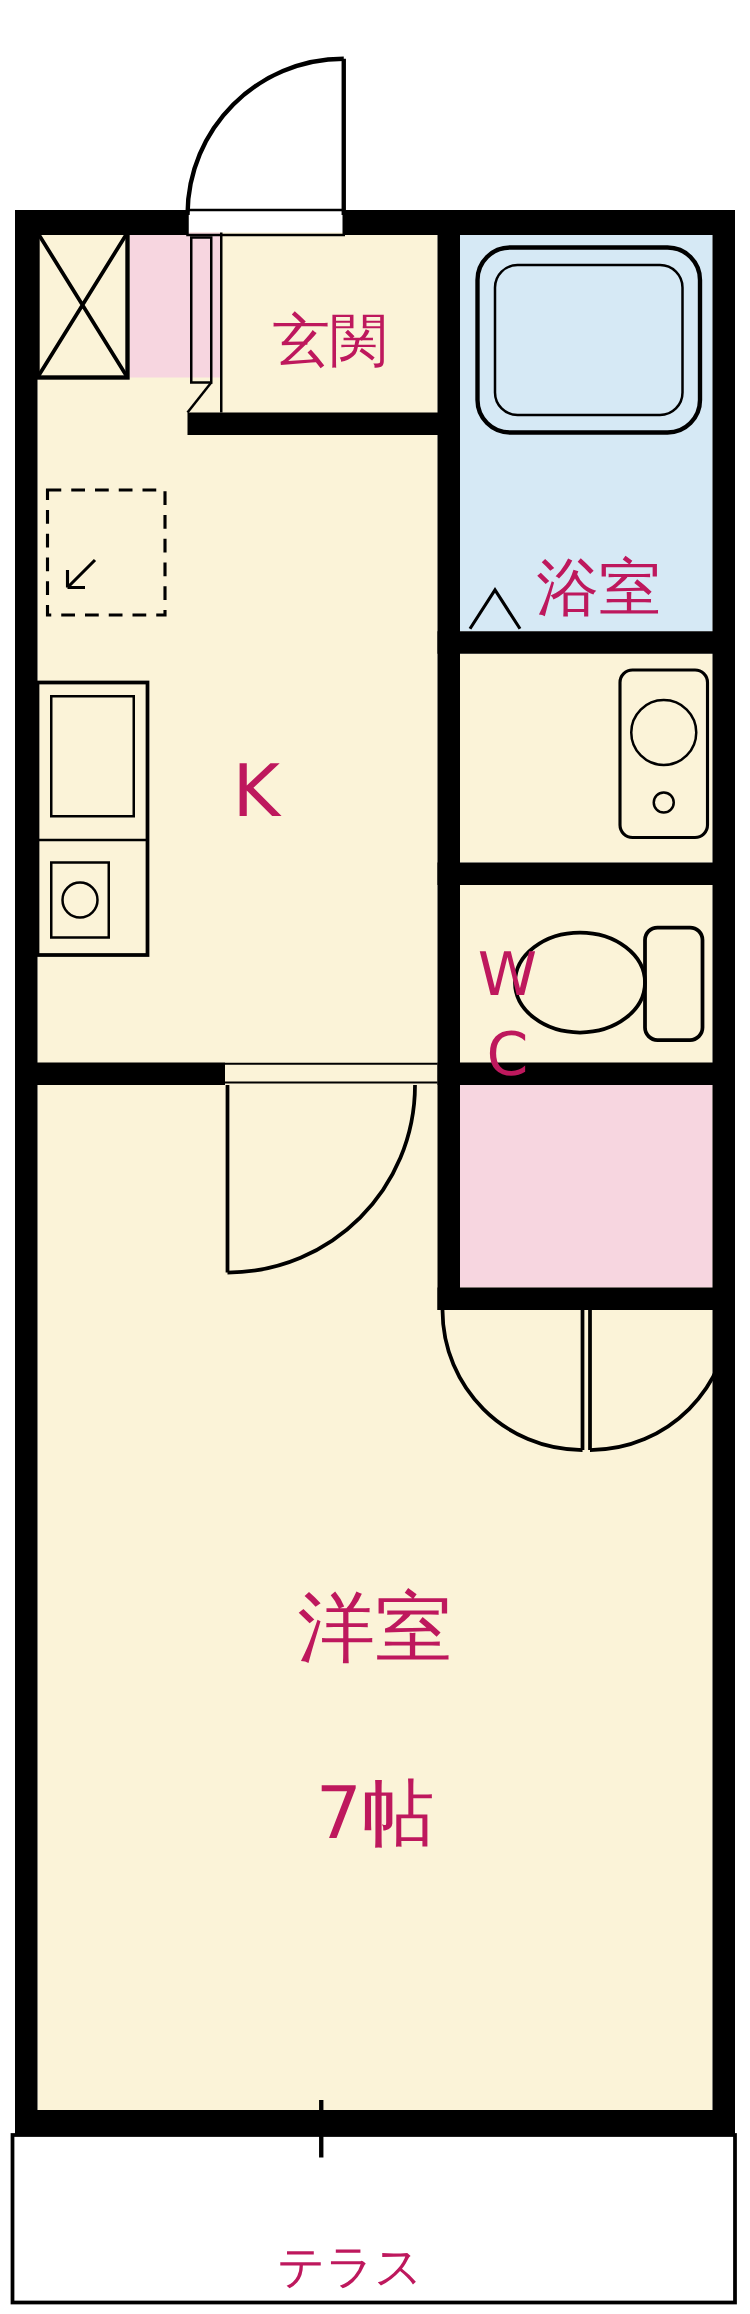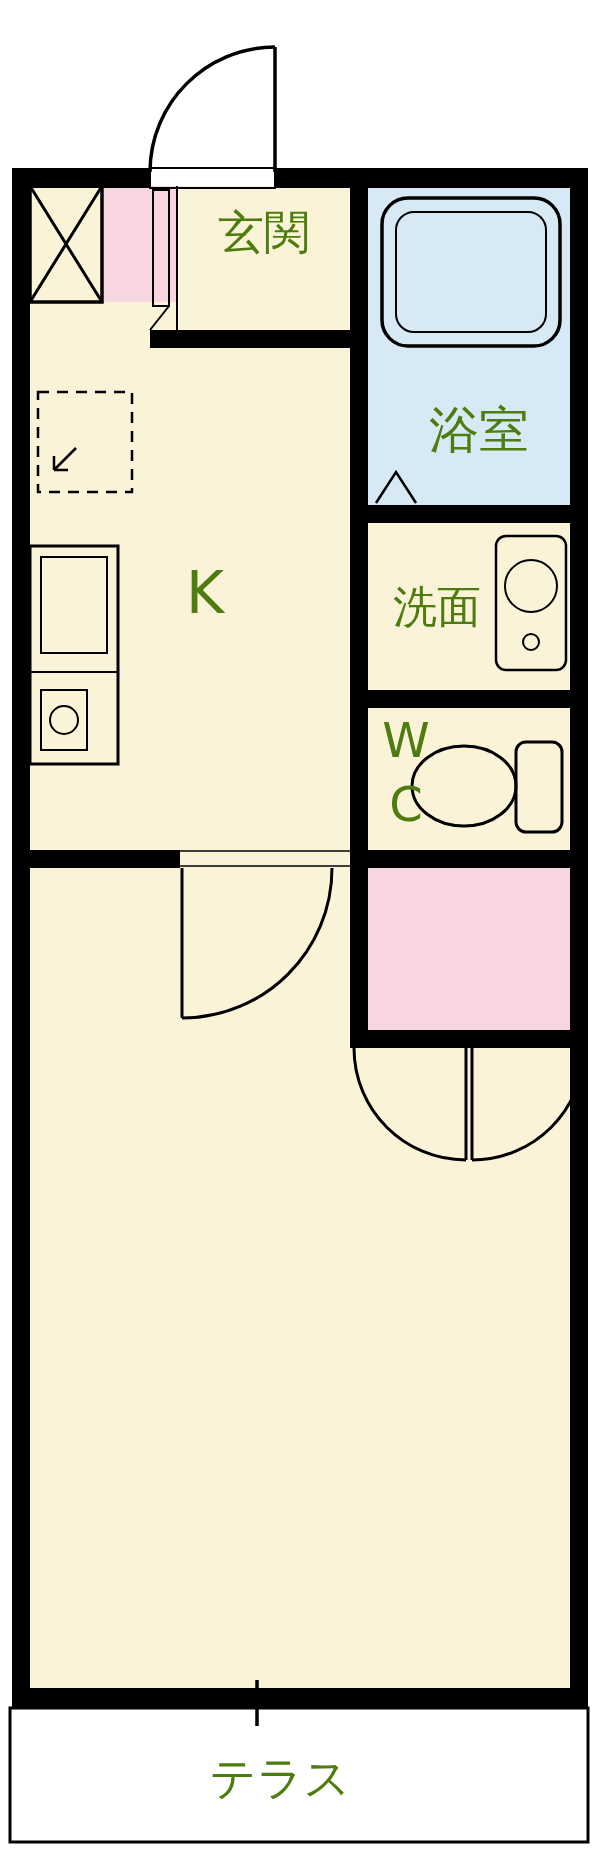--- a/index.html
+++ b/index.html
@@ -5,21 +5,21 @@
   html,body{margin:0;padding:0;background:#ffffff;}
   .plan{
     position:relative;
     width:600px;height:1851px;
     background:var(--paper,#fff);
     font-family:"DejaVu Sans","Liberation Sans",sans-serif;
     overflow:hidden;
   }
   .plan svg{position:absolute;left:0;top:0;}
   .labels{position:absolute;left:0;top:0;width:600px;height:1851px;z-index:5;}
-  .lbl{position:absolute;color:#4d7c0f;text-align:center;font-weight:500;line-height:1.15;white-space:nowrap;}
+  .lbl{position:absolute;color:#be185d;text-align:center;font-weight:500;line-height:1.15;white-space:nowrap;margin-top:40px;}
 
   
   .cream{fill:var(--cream,#fbf3d8);}
   .blue{fill:var(--bath-blue,#d6e9f5);}
   .pinkf{fill:var(--pink,#f7d6e0);}
   .fixblue{fill:var(--fixture-blue,#dcedf7);}
   .whitef{fill:#ffffff;}
   .wall{fill:var(--wall,#000);}
   .ln{stroke:var(--wall,#000);fill:none;}
 </style>
@@ -136,24 +136,27 @@
 
   <div class="labels">
     <div class="lbl" style="left:178px;top:206px;width:172px;font-size:46px;">玄関</div>
 
     <div class="lbl" style="left:368px;top:402px;width:222px;font-size:50px;">浴室</div>
 
     <div class="lbl" style="left:105px;top:558px;width:200px;font-size:58px;line-height:70px;">
       <div>K</div>
     </div>
 
-    <div class="lbl" style="left:372px;top:582px;width:130px;font-size:44px;">洗面</div>
 
     <div class="lbl" style="left:376px;top:708px;width:60px;font-size:48px;line-height:64px;">
       <div>W</div>
       <div>C</div>
     </div>
 
 
+    <div class="lbl" style="left:100px;top:1222px;width:400px;font-size:62px;line-height:80px;">
+      <div>洋室</div>
+      <div style="font-size:58px;margin-top:68px;">7帖</div>
+    </div>
 
-    <div class="lbl" style="left:0px;top:1752px;width:560px;font-size:46px;">テラス</div>
+    <div class="lbl" style="left:0px;top:1752px;width:560px;font-size:38px;">テラス</div>
   </div>
 </div>
 
 </body></html>

